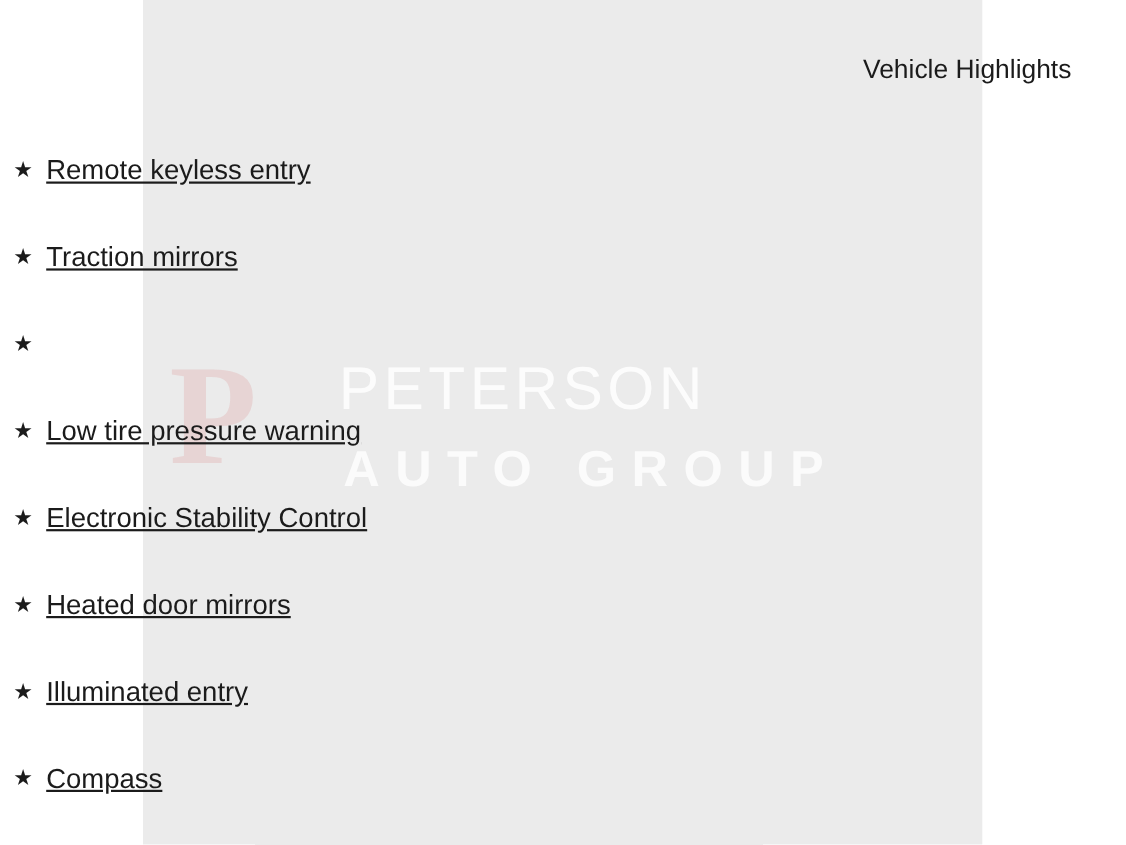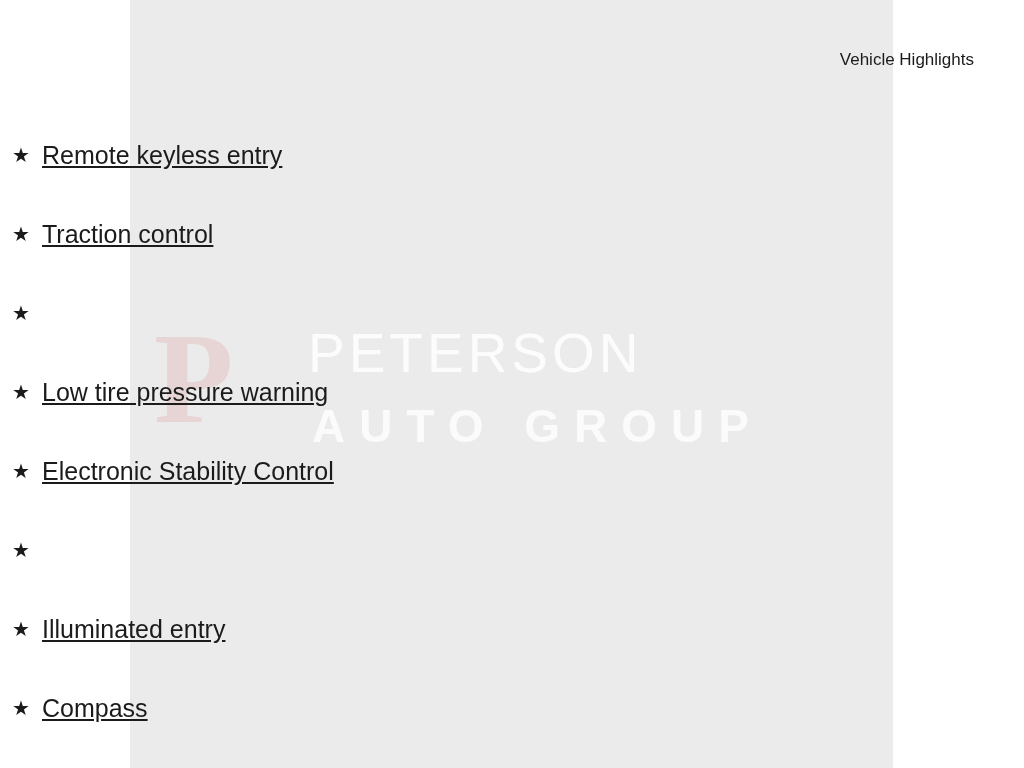--- a/index.html
+++ b/index.html
@@ -62,21 +62,21 @@
     font-size: 46px;
     line-height: 46px;
     letter-spacing: 14px;
     color: rgba(255, 255, 255, 0.78);
     font-weight: bold;
   }
   .title {
     position: absolute;
     right: 50px;
     top: 50px;
-    font-size: 17px;
+    font-size: 24px;
     color: #1b1b1b;
     white-space: nowrap;
   }
   .features {
     position: absolute;
     left: 0;
     top: 142px;
     width: 1024px;
   }
   .feature-row {
@@ -119,39 +119,40 @@
 
   <div class="features">
 
     <div class="feature-row">
       <div class="bullet">★</div>
       <div class="feature-label">Remote keyless entry</div>
     </div>
 
     <div class="feature-row">
       <div class="bullet">★</div>
-      <div class="feature-label">Traction control</div>
+      <div class="feature-label">Traction mirrors</div>
     </div>
 
     <div class="feature-row">
       <div class="bullet">★</div>
     </div>
 
     <div class="feature-row">
       <div class="bullet">★</div>
       <div class="feature-label">Low tire pressure warning</div>
     </div>
 
     <div class="feature-row">
       <div class="bullet">★</div>
       <div class="feature-label">Electronic Stability Control</div>
     </div>
 
     <div class="feature-row">
       <div class="bullet">★</div>
+      <div class="feature-label">Heated door mirrors</div>
     </div>
 
     <div class="feature-row">
       <div class="bullet">★</div>
       <div class="feature-label">Illuminated entry</div>
     </div>
 
     <div class="feature-row">
       <div class="bullet">★</div>
       <div class="feature-label">Compass</div>

